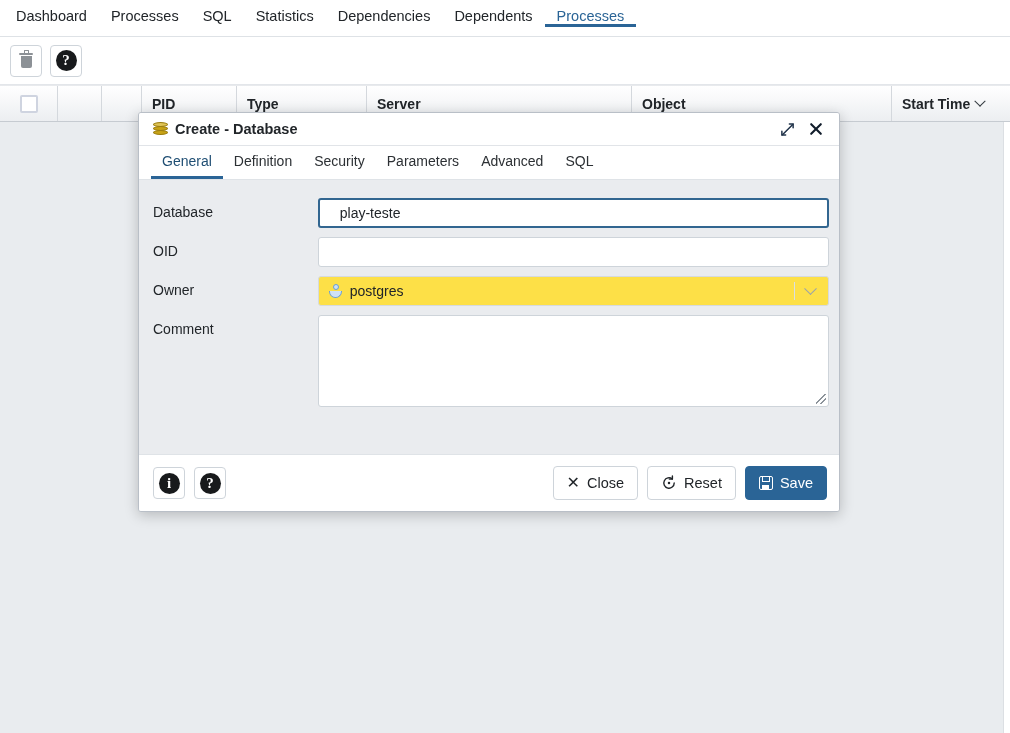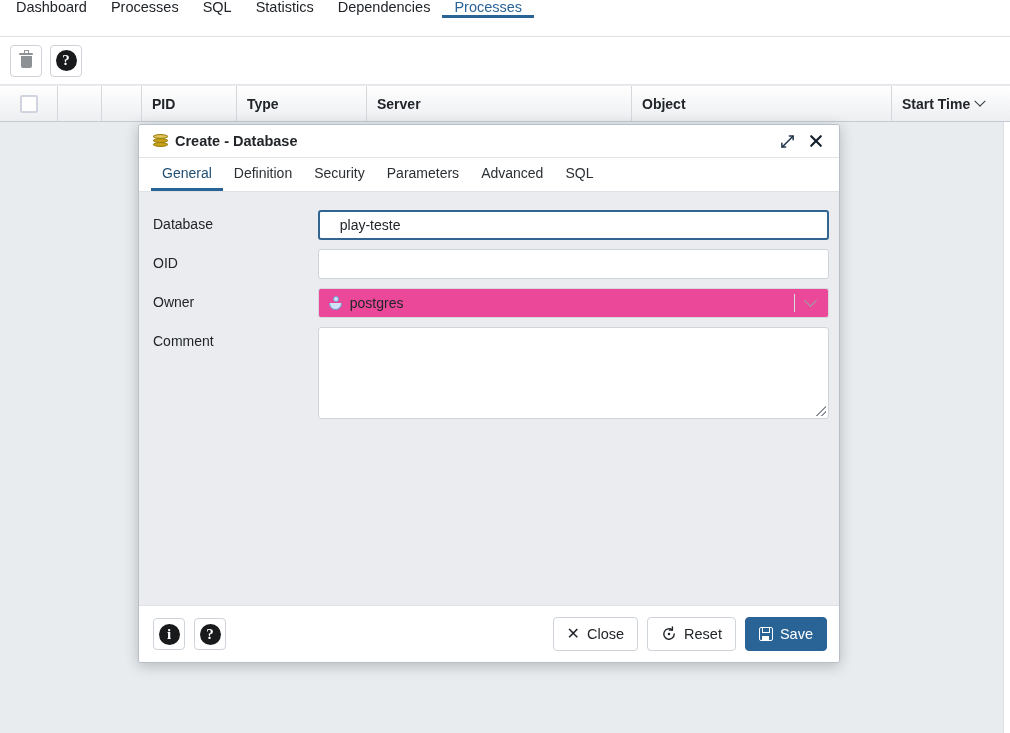--- a/index.html
+++ b/index.html
@@ -11,21 +11,21 @@
     font-family: "Liberation Sans", sans-serif;
     color: #212529;
   }
 
   
   .tabbar {
     height: 37px;
     background: #fff;
     border-bottom: 1px solid #dee2e6;
     display: flex;
-    align-items: flex-start;
+    align-items: center;
     padding-left: 4px;
   }
   .tabbar .tab {
     display: flex;
     align-items: center;
     padding: 0 12px;
     font-size: 14.5px;
     color: #212529;
     cursor: pointer;
     border-bottom: 3px solid transparent;
@@ -113,22 +113,22 @@
     position: absolute;
     left: 0; top: 122px;
     width: 1004px; height: 611px;
     background: #e9ecef;
     border-right: 1px solid #dcdfe3;
   }
 
   
   .dialog {
     position: absolute;
-    left: 138px; top: 124px;
-    width: 702px; height: 539px;
+    left: 138px; top: 112px;
+    width: 702px; height: 400px;
     background: #eaecef;
     border: 1px solid #b9bfc7;
     border-radius: 3px;
     box-shadow: 0 3px 14px rgba(0,0,0,0.22);
     display: flex;
     flex-direction: column;
     overflow: hidden;
   }
   .dlg-title {
     height: 33px;
@@ -222,21 +222,21 @@
   }
   .txt-input.focused {
     border: 2px solid #326690;
     padding: 0 20px;
   }
   .select-box {
     width: 100%;
     height: 30px;
     border: 1px solid #d6dade;
     border-radius: 3px;
-    background: #ec4899;
+    background: #fde047;
     display: flex;
     align-items: center;
     padding-left: 10px;
     font-size: 14px;
     cursor: pointer;
   }
   .user-icon {
     width: 14px; height: 14px;
     margin-right: 7px;
     position: relative;
@@ -373,20 +373,21 @@
 </style>
 </head>
 <body>
 
 <div class="tabbar">
   <div class="tab">Dashboard</div>
   <div class="tab">Processes</div>
   <div class="tab">SQL</div>
   <div class="tab">Statistics</div>
   <div class="tab">Dependencies</div>
+  <div class="tab">Dependents</div>
   <div class="tab active">Processes</div>
 </div>
 
 <div class="toolbar">
   <div class="tool-btn">
     <span class="trash">
       <span class="handle"></span>
         <span class="lid"></span>
         <span class="can"></span>
     </span>

